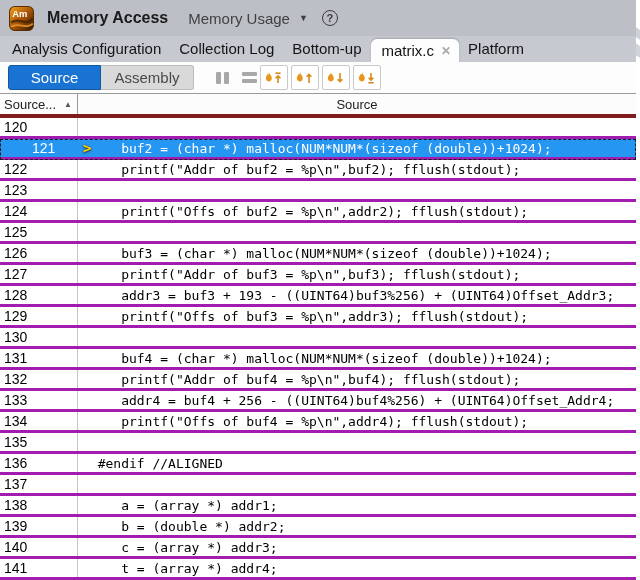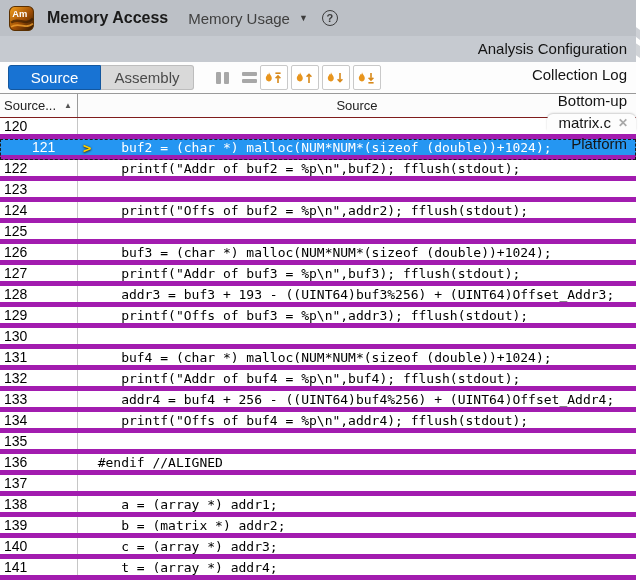--- a/index.html
+++ b/index.html
@@ -13,21 +13,21 @@
   .logo { width:25px; height:25px; margin-left:9px; flex:0 0 auto; position:relative; z-index:1; }
   .app-title { font-size:16px; font-weight:bold; color:#1a1a1a; margin-left:13px; z-index:1; }
   .viewpoint { display:flex; align-items:center; margin-left:20px; z-index:1; cursor:default; }
   .viewpoint-label { font-size:15px; color:#404040; }
   .caret { font-size:9px; color:#3c3c3c; margin-left:9px; }
   .help-btn { width:16px; height:16px; border:1.5px solid #3c3c3c; border-radius:50%;
               display:flex; align-items:center; justify-content:center;
               font-size:11px; font-weight:bold; color:#3c3c3c; margin-left:14px; z-index:1; }
 
   
-  .tabbar { position:relative; height:26px; background:#c6cad0; display:flex; align-items:flex-end; overflow:visible;flex-direction:column; }
+  .tabbar { position:relative; height:26px; background:#c6cad0; display:flex; align-items:flex-end; overflow:visible; }
   .tab { position:relative; z-index:1; font-size:15px; color:#141414; padding:4px 9px 5px 9px; cursor:default; white-space:nowrap; }
   .tab.active { background:#fdfdfd; border-radius:6px 6px 0 0; height:23px; display:flex; align-items:center;
                 box-shadow:0 -1px 2px rgba(0,0,0,.18); padding:0 8px 0 11px; }
   .tab .close { color:#a8a8a8; font-size:12px; font-weight:bold; margin-left:7px; cursor:pointer; }
   .tab:first-child { margin-left:3px; }
 
   
   .toolbar { height:32px; background:#fdfdfd; border-bottom:1px solid #9a9a9a; display:flex; align-items:center; }
   .seg-btn { height:25px; width:93px; font-size:15px; display:flex; align-items:center; justify-content:center; cursor:default; }
   .seg-source { margin-left:8px; background:#1873d3; color:#fff; border:1px solid #14579e; border-radius:3px 0 0 3px; }
@@ -37,27 +37,27 @@
   .pause-icon span { display:inline-block; width:5px; height:12px; background:#a8a8a8; border-radius:1px; }
   .pause-icon span + span { margin-left:3px; }
   .bars-icon { flex-direction:column; margin-left:13px; }
   .bars-icon span { display:block; width:15px; height:4px; background:#a8a8a8; border-radius:1px; }
   .bars-icon span + span { margin-top:3px; }
   .hot-btn { width:28px; height:25px; border:1px solid #c9c9c9; border-radius:2px; background:#fff;
              display:flex; align-items:center; justify-content:center; margin-left:3px; cursor:default; }
   .hot-btn:first-of-type { margin-left:16px; }
 
   
-  .grid-header { height:24px; display:flex; background:#fcfcfc; border-bottom:1px solid #7f1d1d; font-size:13px; color:#222; }
+  .grid-header { height:24px; display:flex; background:#fcfcfc; border-bottom:4px solid #7f1d1d; font-size:13px; color:#222; }
   .gh-line { width:78px; border-right:1px solid #9a9a9a; display:flex; align-items:center; justify-content:space-between; padding:0 5px 0 4px; }
   .gh-src { flex:1; display:flex; align-items:center; justify-content:center; }
   .sort-icon { font-size:8px; color:#555; }
 
   .rows { }
-  .row { display:flex; height:21px; border-bottom:5px solid #a21caf; background:#fff; }
+  .row { display:flex; height:21px; border-bottom:3px solid #a21caf; background:#fff; }
   .cell-num { width:78px; flex:0 0 auto; border-right:1px solid #c6c6c6; font-size:14px; color:#000;
               display:flex; align-items:center; padding-left:4px; }
   .cell-src { flex:1; position:relative; display:flex; align-items:center; overflow:hidden; }
   .code { font-family:"DejaVu Sans Mono", monospace; font-size:13px; color:#000; white-space:pre; padding-left:4px; }
   .marker { position:absolute; left:5px; top:1px; font-family:"DejaVu Sans Mono", monospace; font-weight:bold;
             font-size:14px; color:#ffd400; text-shadow:0 1px 2px rgba(60,40,0,.9), 0 0 2px rgba(60,40,0,.6); display:none; }
   .row.selected { background:#2596f2; outline:1px dashed #1a1a1a; outline-offset:-1px; }
   .row.selected .cell-num { color:#fff; border-right-color:#2596f2;padding-left:32px; }
   .row.selected .code { color:#fff; }
   .row.selected .marker { display:block; }
@@ -286,21 +286,21 @@
       <div class="cell-num">138</div>
       <div class="cell-src">
 
         <span class="code">     a = (array *) addr1;</span>
       </div>
     </div>
       <div class="row">
       <div class="cell-num">139</div>
       <div class="cell-src">
 
-        <span class="code">     b = (matrix *) addr2;</span>
+        <span class="code">     b = (double *) addr2;</span>
       </div>
     </div>
       <div class="row">
       <div class="cell-num">140</div>
       <div class="cell-src">
 
         <span class="code">     c = (array *) addr3;</span>
       </div>
     </div>
       <div class="row">

